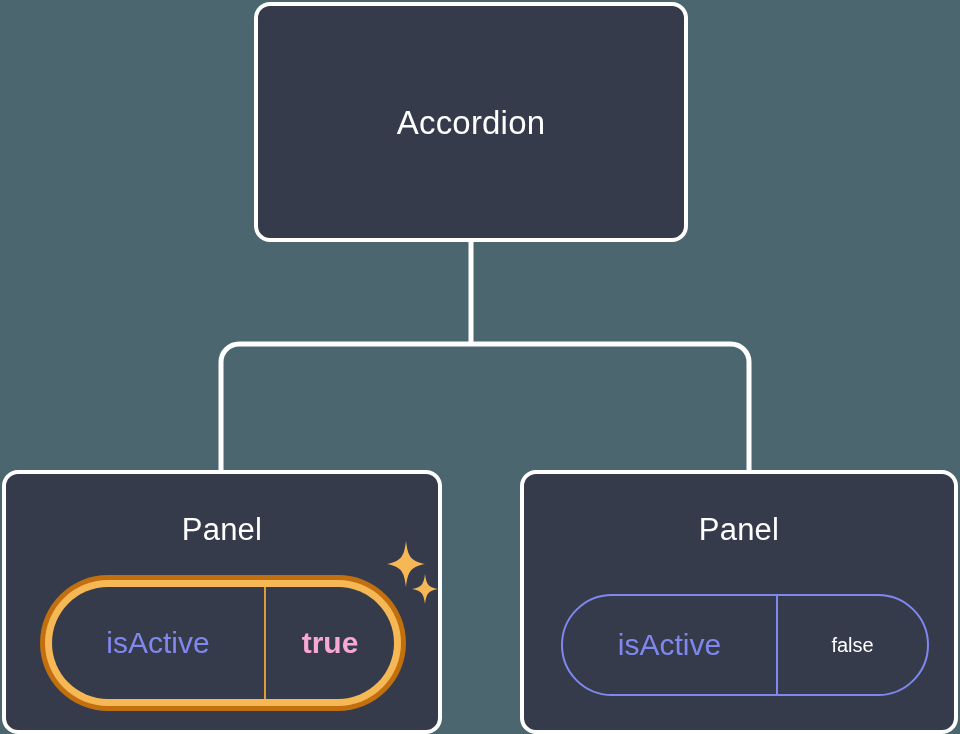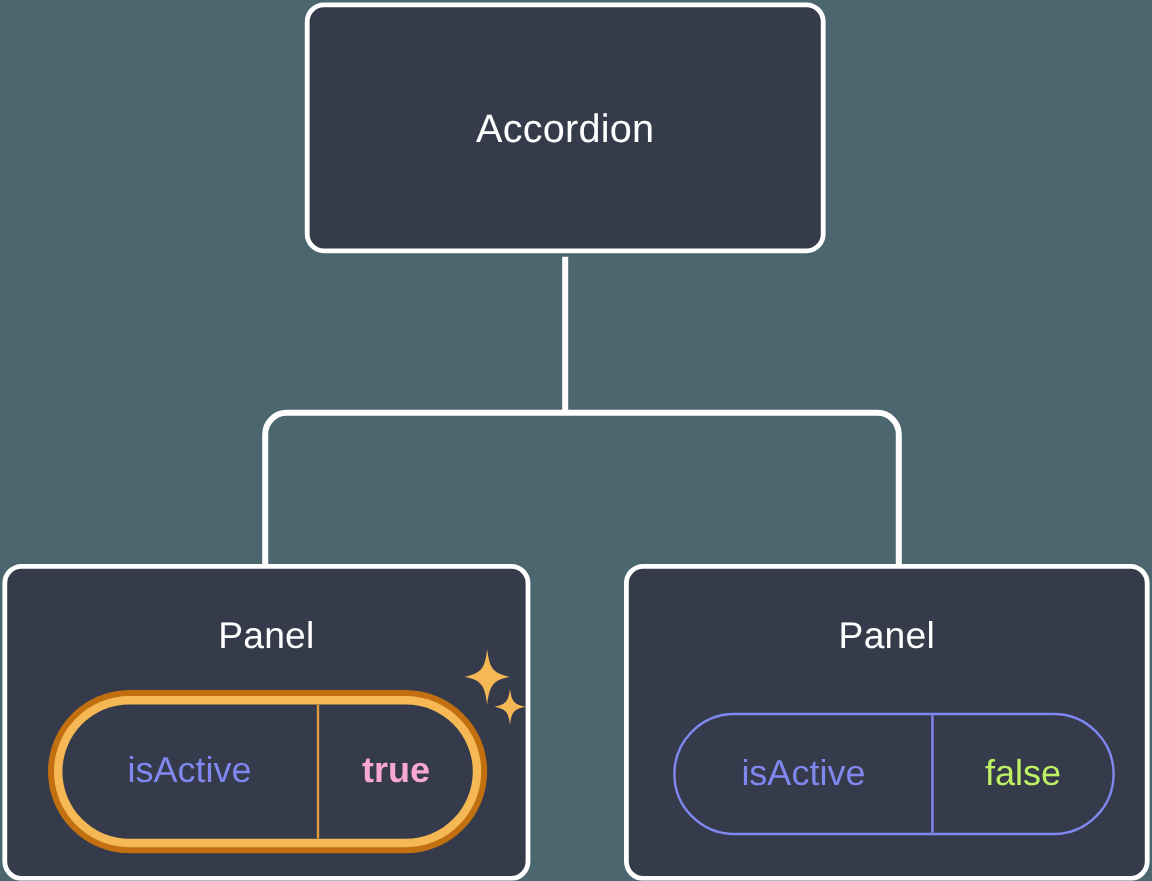--- a/index.html
+++ b/index.html
@@ -39,21 +39,21 @@
     border: 4px solid #ffffff;
     border-radius: 16px;
     display: flex;
     flex-direction: column;
     align-items: center;
   }
   .node-root {
     left: 254px;
     top: 2px;
     width: 434px;
-    height: 209px;
+    height: 240px;
     justify-content: center;
   }
   .node-title {
     color: #ffffff;
     font-size: 33px;
     font-weight: 400;
     letter-spacing: 0.2px;
     line-height: 1;
     white-space: nowrap;
   }
@@ -99,22 +99,22 @@
     border: 2px solid #8088f0;
   }
   .pill-plain .pill-key {
     width: 215px;
     color: #8088f0;
     font-size: 30px;
     border-right: 2px solid #8088f0;
   }
   .pill-plain .pill-val {
     flex: 1;
-    color: #bef264;
-    font-size: 30px;
+    color: #ffffff;
+    font-size: 20px;
   }
 
   
   .pill-hl-outer {
     position: absolute;
     left: 34px;
     top: 101px;
     width: 366px;
     height: 136px;
     box-sizing: border-box;

